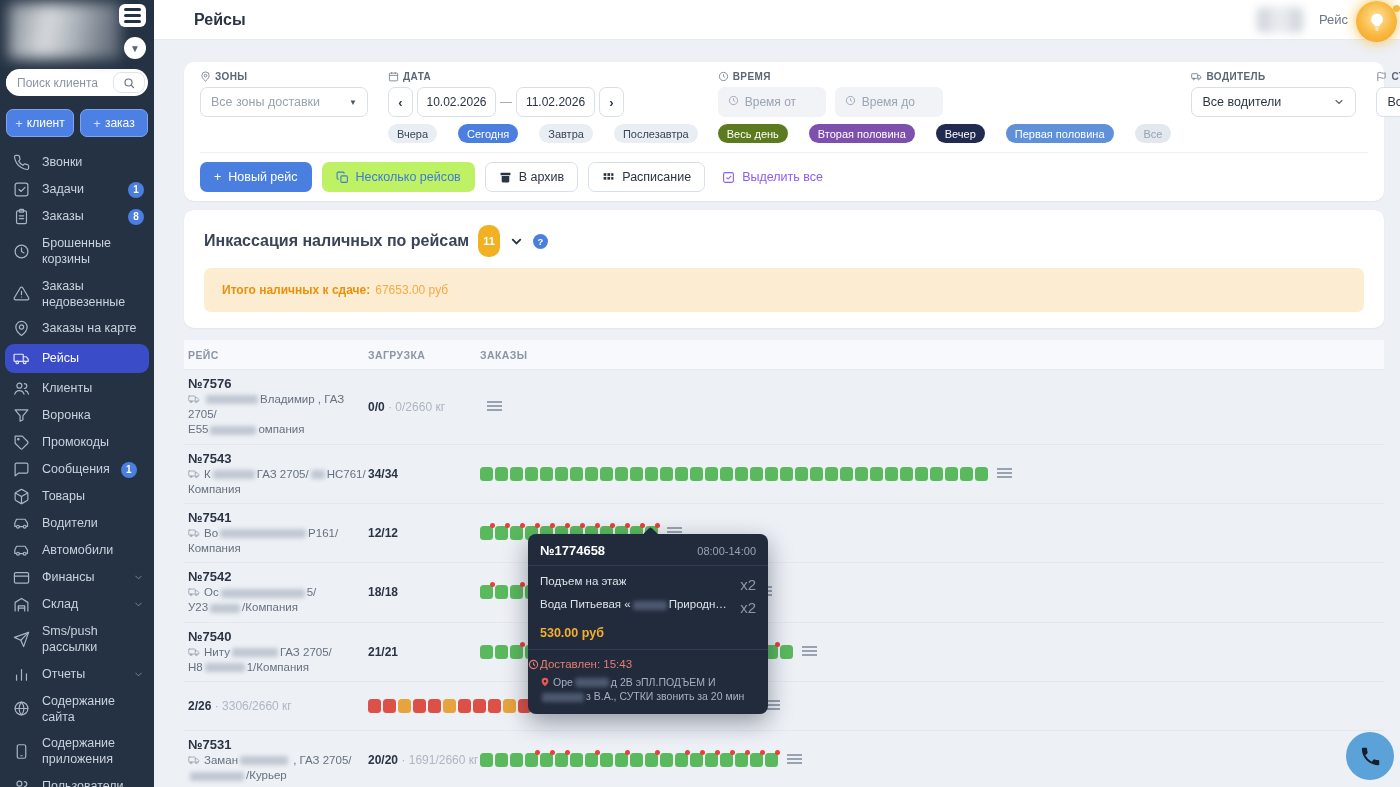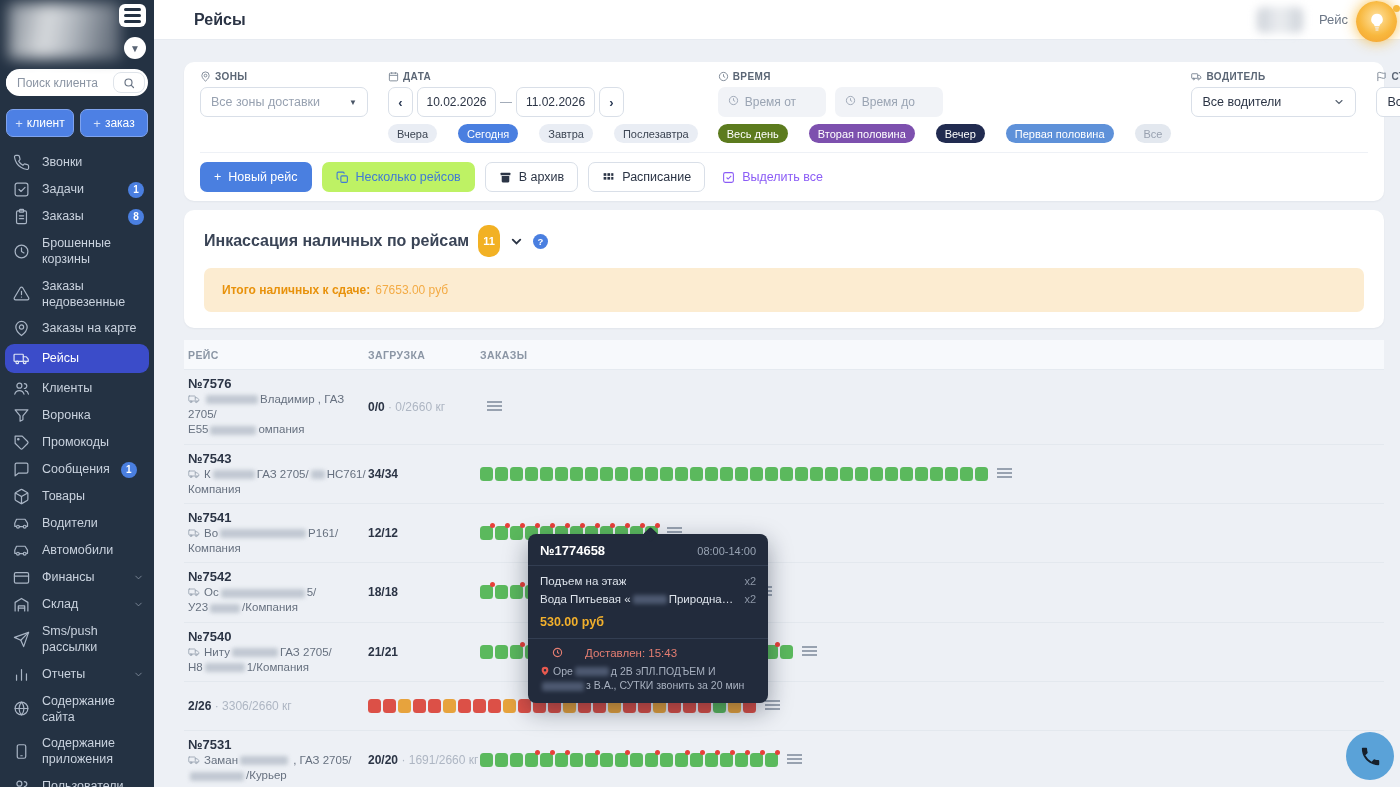--- a/index.html
+++ b/index.html
@@ -126,23 +126,23 @@
   .tooltip{position:absolute;left:528px;top:534px;width:240px;background:#222b3c;border-radius:8px;color:#fff;z-index:50;
     box-shadow:0 8px 24px rgba(10,20,40,.4);font-size:12px}
   .tt-arrow{position:absolute;top:-5px;left:117px;width:11px;height:11px;background:#222b3c;transform:rotate(45deg);border-radius:2px}
   .tt-head{display:flex;justify-content:space-between;align-items:center;padding:9px 12px 7px;border-bottom:1px solid #333e52}
   .tt-num{font-weight:700;font-size:13px}
   .tt-time{color:#98a3b3;font-size:11px}
   .tt-items{padding:7px 12px 0}
   .tt-item{display:flex;justify-content:space-between;gap:8px;line-height:1.55;color:#dde3eb;font-size:11.5px;
     white-space:nowrap;overflow:hidden}
   .tt-item .nm{overflow:hidden;text-overflow:ellipsis}
-  .tt-qty{color:#8d97a7;font-size:11px;flex-shrink:0}
+  .tt-qty{color:#8d97a7;font-size:15px;flex-shrink:0}
   .tt-price{padding:6px 12px 9px;color:#f2b02c;font-weight:700;font-size:12.5px;border-bottom:1px solid #333e52}
-  .tt-delivered{padding:8px 24px 2px;color:#e57e72;font-size:11.5px;display:flex;gap:22px;align-items:flex-start}
+  .tt-delivered{padding:8px 0 2px;color:#e57e72;font-size:11.5px;display:flex;gap:1px;align-items:flex-end}
   .tt-address{padding:3px 12px 10px;color:#a7b0bf;font-size:10.5px;line-height:1.4}
   .tt-address .pin{color:#e8594f;display:inline-flex;vertical-align:-1px;margin-right:3px}
 
   .fab{position:absolute;right:6px;bottom:7px;width:48px;height:48px;border-radius:50%;background:#5aa2d8;border:0;
     display:flex;align-items:center;justify-content:center;color:#16202c;cursor:pointer;z-index:60}
 </style>
 </head>
 <body>
 
 <div class="app">

